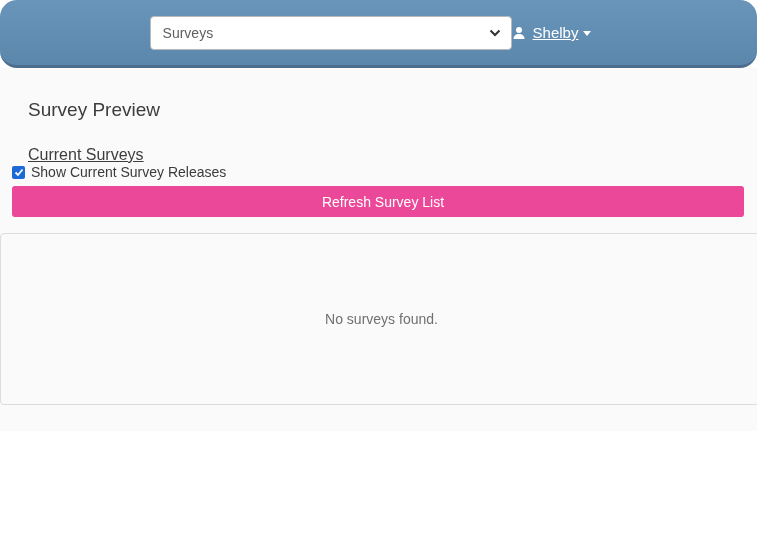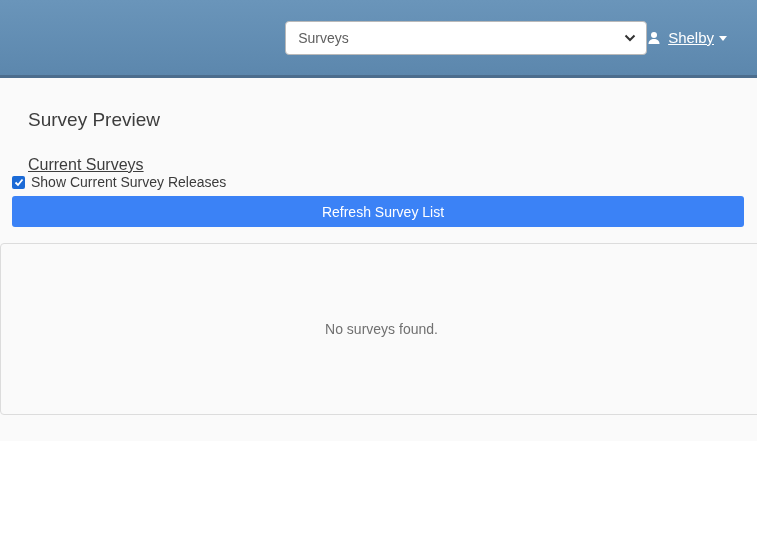--- a/index.html
+++ b/index.html
@@ -7,27 +7,28 @@
   body {
     width: 757px;
     height: 538px;
     background: #ffffff;
     overflow-x: hidden;
     font-family: "Liberation Sans", sans-serif;
   }
 
   
   .topnav {
-    height: 78px;
+    height: 68px;
     background: linear-gradient(#6a95ba, #5c87ad);
     border-bottom: 3px solid #4c6d8d;
     display: flex;
     align-items: center;
-    justify-content: flex-end;
+    justify-content: center;
     padding: 0 30px 0 14px;
+    border-radius: 17px;
   }
   .select-wrap { position: relative; width: 362px; }
   .nav-select {
     width: 100%;
     height: 34px;
     appearance: none;
     -webkit-appearance: none;
     -moz-appearance: none;
     border: 1px solid #b9b9b9;
     border-radius: 4px;
@@ -103,21 +104,21 @@
     align-items: center;
     justify-content: center;
     margin-right: 6px;
     flex: 0 0 auto;
   }
   .refresh-btn {
     display: block;
     width: 732px;
     height: 31px;
     margin-top: 6px;
-    background: #3b82f6;
+    background: #ec4899;
     color: #ffffff;
     border: none;
     border-radius: 3px;
     font-size: 14px;
     font-weight: 500;
     font-family: "Liberation Sans", sans-serif;
     cursor: pointer;
     padding-left: 16px;
   }
   .panel {

